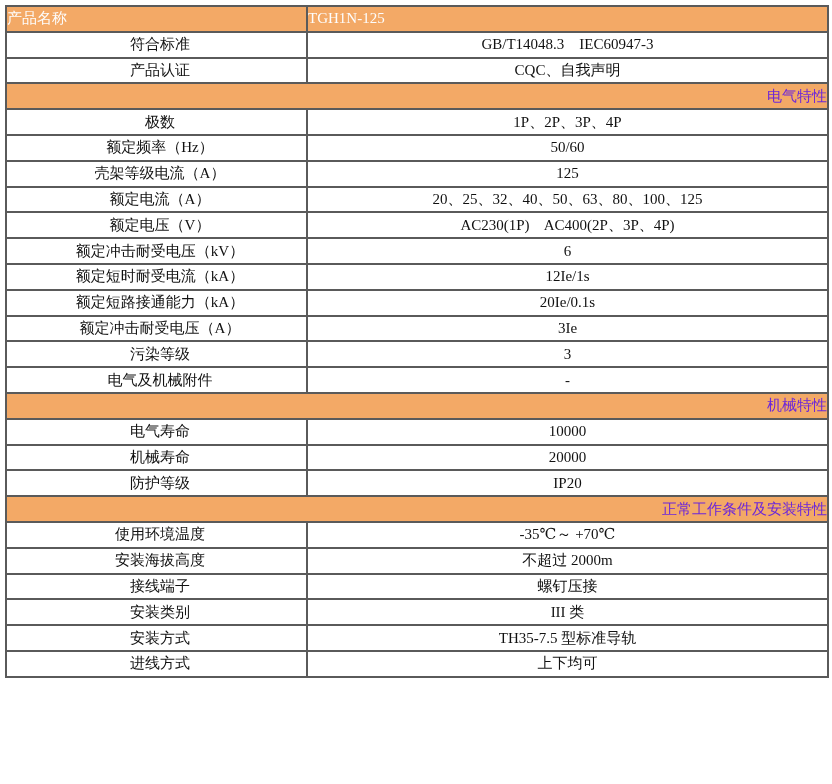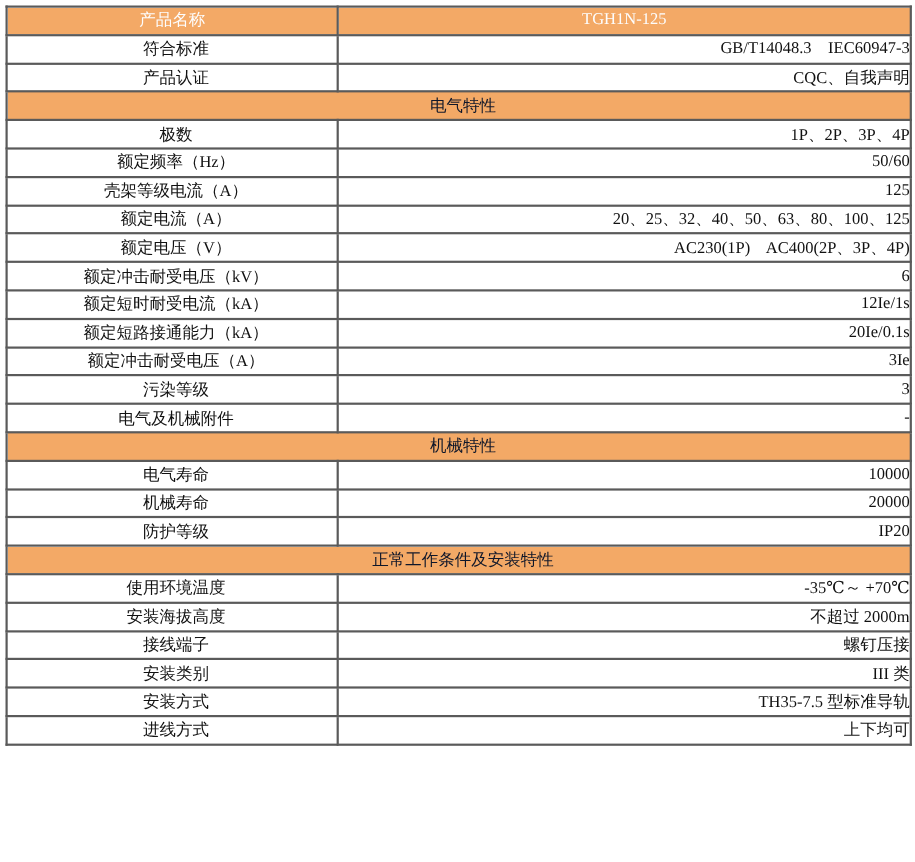--- a/index.html
+++ b/index.html
@@ -18,46 +18,45 @@
     border:2px solid #5a5a5a;
     font-size:15px;
     height:23.8px;
     padding:0;
     overflow:hidden;
   }
   
   .title-row td{
     background:#F3A966;
     color:#fdfdfd;
-    text-align:center;
   }
   
   .section-cell{
     background:#F3A966;
-    color:#0f172a;
-    text-align:center;
+    color:#6d28d9;
+    text-align:right;
     padding-left:8px;
   }
   
   .label-cell{
     text-align:center;
     padding-left:7px;
     position:relative;
     white-space:pre;
   }
   .symbol{
     position:absolute;
     left:231px;
     top:50%;
     transform:translateY(-50%);
     margin-top:40px;
   }
   
   .value-cell{
-    text-align:right;
+    text-align:center;
     white-space:pre;
   }
   .double-row td{height:49.6px;}
   .value-line{line-height:24.8px;}
 </style>
 </head>
 <body>
 
 <div class="page">
   <table>

